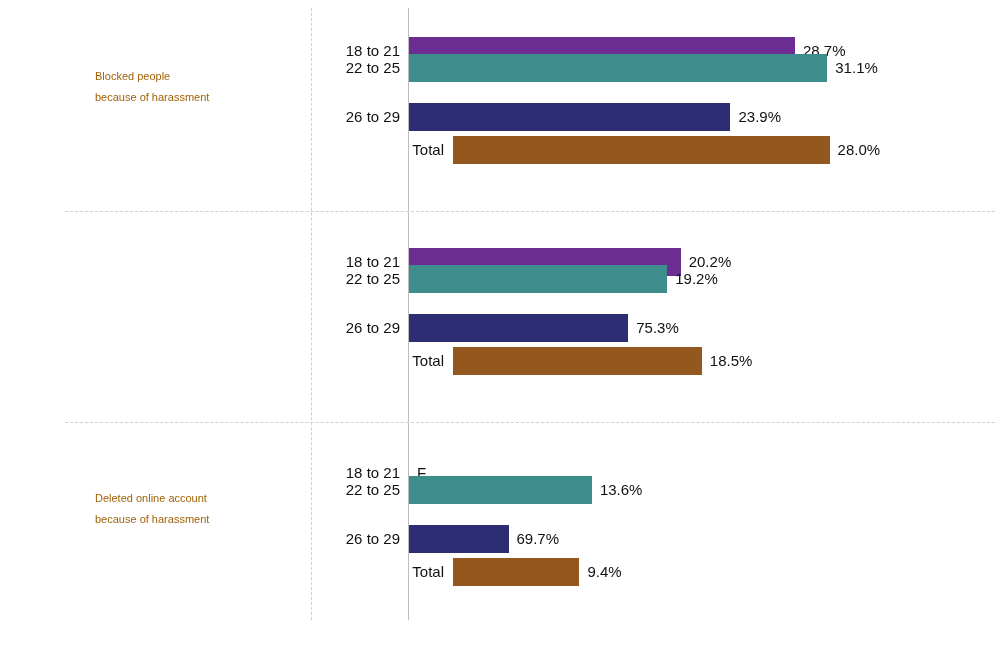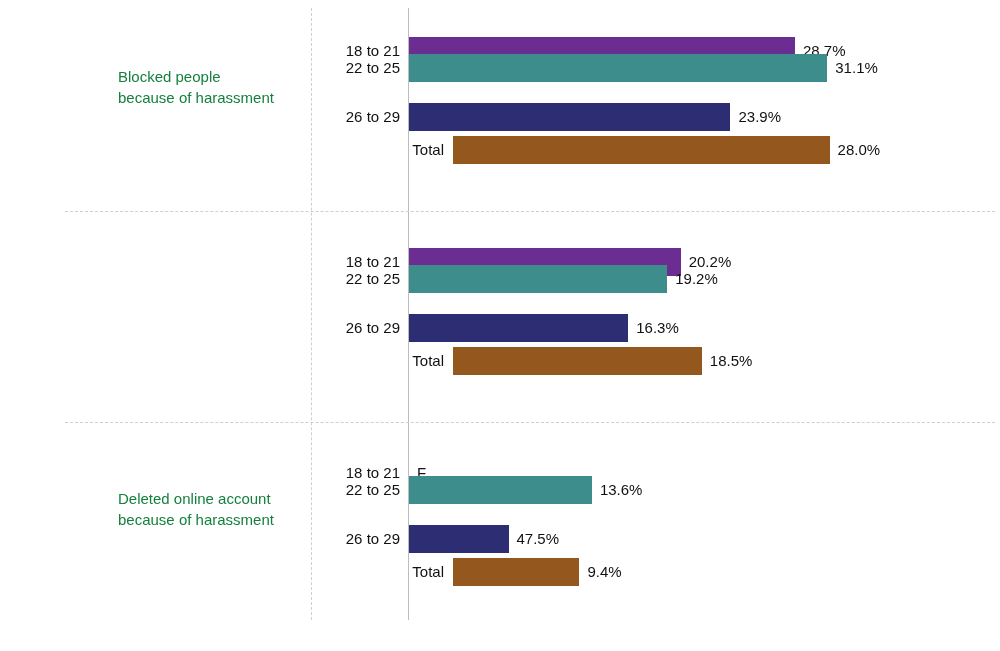--- a/index.html
+++ b/index.html
@@ -57,26 +57,25 @@
   }
   .group.g0 { top: 22px; }
   .group.g1 { top: 233px; }
   .group.g2 { top: 444px; }
 
   .group-title {
     position: absolute;
     left: 95px;
     width: 205px;
     top: 44px;
-    font-size: 15px;
+    font-size: 11px;
     line-height: 21px;
-    color: #15803d;
+    color: #a16207;
     text-align: left;
     white-space: pre-line;
-    margin-left: 23px;
   }
 
   
   .row {
     position: absolute;
     left: 0;
     width: 1000px;
     height: 28px;
   }
   .row.r0 { top: 15px; padding-left: 42px; }
@@ -158,21 +157,21 @@
       <div class="value-label" style="left: 688.69px;">20.2%</div>
     </div>
     <div class="row r1">
       <div class="row-label">22 to 25</div>
       <div class="bar" style="width: 258.24px; background: rgb(61, 141, 141);"></div>
       <div class="value-label" style="left: 675.24px;">19.2%</div>
     </div>
     <div class="row r2">
       <div class="row-label">26 to 29</div>
       <div class="bar" style="width: 219.235px; background: rgb(45, 45, 115);"></div>
-      <div class="value-label" style="left: 636.235px;">16.3%</div>
+      <div class="value-label" style="left: 636.235px;">75.3%</div>
     </div>
     <div class="row r3">
       <div class="row-label">Total</div>
       <div class="bar" style="width: 248.825px; background: rgb(148, 88, 31);"></div>
       <div class="value-label" style="left: 665.825px;">18.5%</div>
     </div>
   </div>
 
   <div class="group g2">
     <div class="group-title">Deleted online account
@@ -183,21 +182,21 @@
       <div class="value-label suppressed">F</div>
     </div>
     <div class="row r1">
       <div class="row-label">22 to 25</div>
       <div class="bar" style="width: 182.92px; background: rgb(61, 141, 141);"></div>
       <div class="value-label" style="left: 599.92px;">13.6%</div>
     </div>
     <div class="row r2">
       <div class="row-label">26 to 29</div>
       <div class="bar" style="width: 99.53px; background: rgb(45, 45, 115);"></div>
-      <div class="value-label" style="left: 516.53px;">47.5%</div>
+      <div class="value-label" style="left: 516.53px;">69.7%</div>
     </div>
     <div class="row r3">
       <div class="row-label">Total</div>
       <div class="bar" style="width: 126.43px; background: rgb(148, 88, 31);"></div>
       <div class="value-label" style="left: 543.43px;">9.4%</div>
     </div>
   </div>
 
 </div>
 

